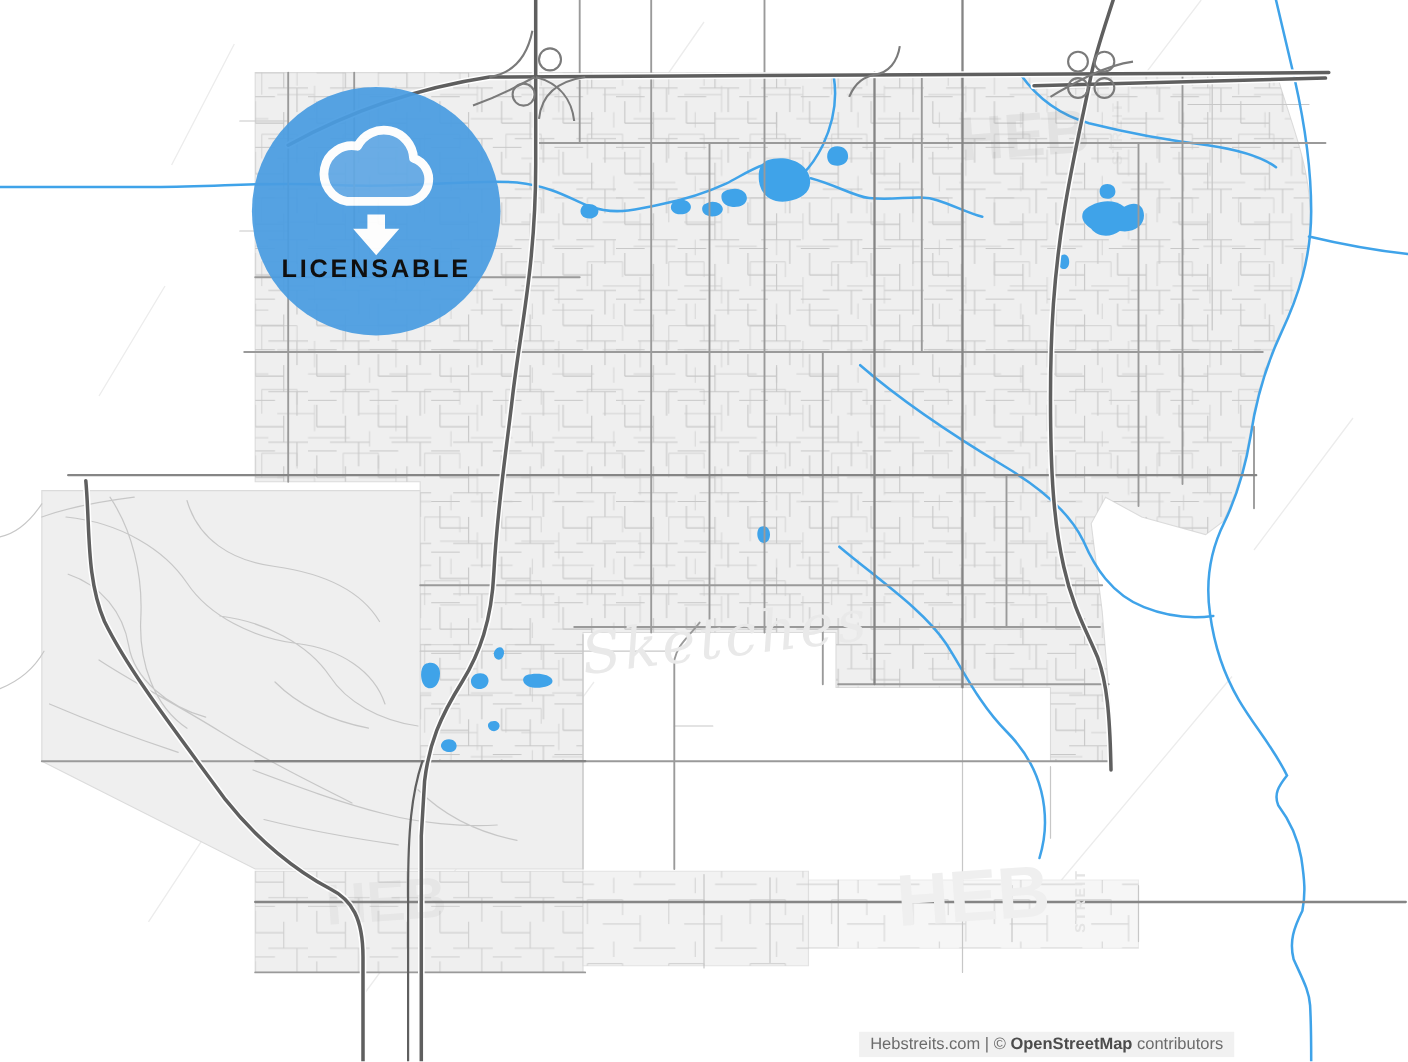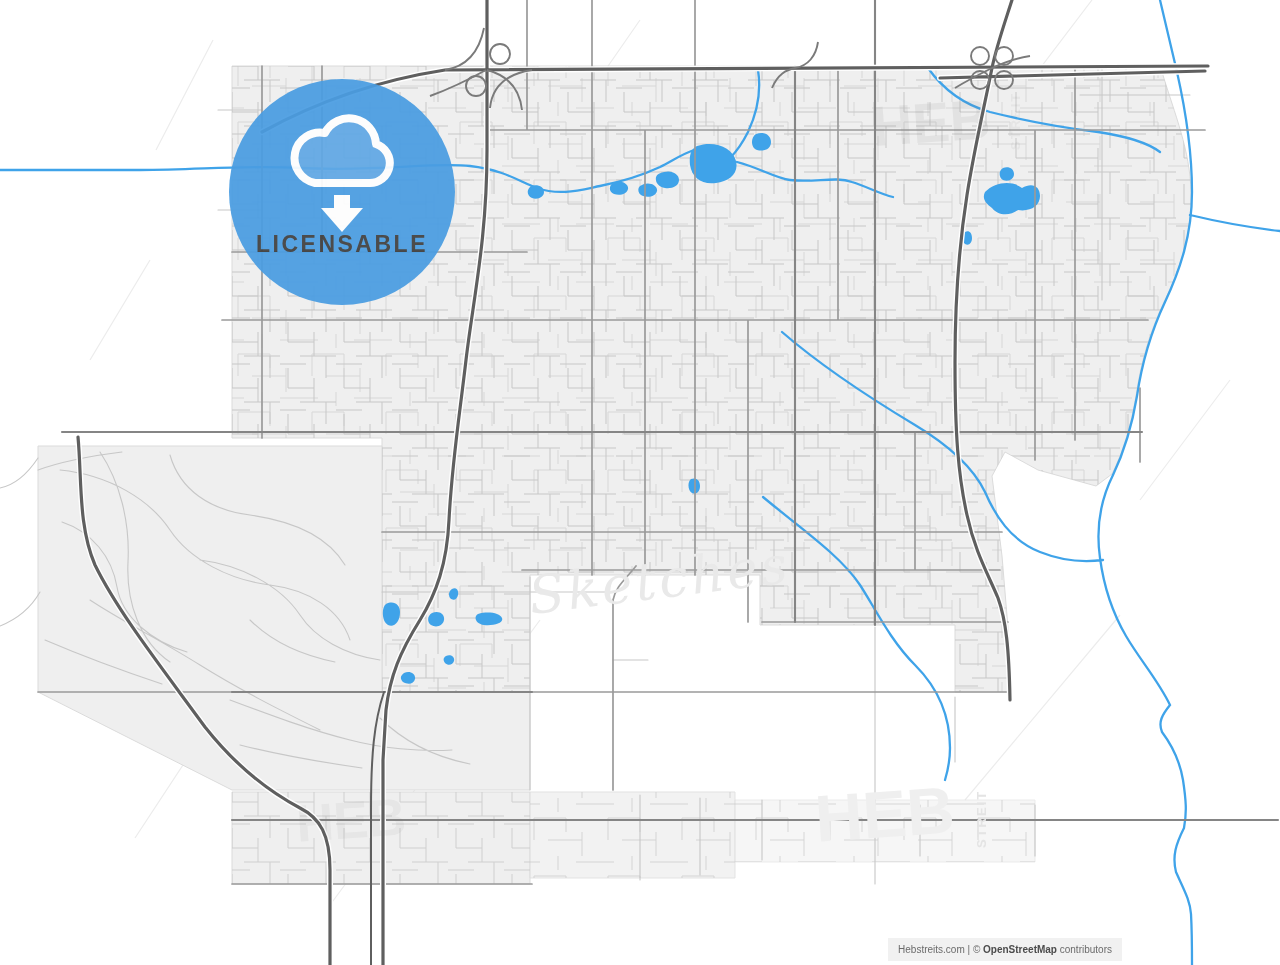--- a/index.html
+++ b/index.html
@@ -19,39 +19,39 @@
   .hw{stroke:var(--highway);stroke-width:3.2;fill:none;stroke-linecap:round;}
   .hw2{stroke:var(--highway);stroke-width:2;fill:none;stroke-linecap:round;}
   .wtr{stroke:var(--water);stroke-width:2.3;fill:none;stroke-linecap:round;}
   .lk{fill:var(--water);stroke:none;}
 
   
   .badge{position:absolute;left:229px;top:79px;width:226px;height:226px;border-radius:50%;
          background:var(--badge-blue);opacity:.93;cursor:pointer;}
   .badge .cloud{position:absolute;left:48px;top:16px;}
   .badge-label{position:absolute;left:0;top:152px;width:100%;text-align:center;
-               color:#404040;font-weight:bold;font-size:23px;letter-spacing:2.5px;}
+               color:#000000;font-weight:bold;font-size:23px;letter-spacing:2.5px;}
 
   
   .wm{position:absolute;pointer-events:none;white-space:nowrap;}
   .wm-script{left:528px;top:550px;font-family:"DejaVu Serif","Liberation Serif",serif;
              font-style:italic;font-size:52px;letter-spacing:3px;color:#e9e9e9;
              transform:rotate(-7deg);}
   .wm-heb{font-weight:bold;transform:rotate(-4deg);}
   .wm-heb-bottom{left:815px;top:776px;font-size:66px;color:#efefef;}
   .wm-heb-top{left:872px;top:90px;font-size:56px;color:rgba(120,120,120,.10);}
   .wm-heb-ghost{left:296px;top:790px;font-size:52px;color:rgba(120,120,120,.07);}
   .wm-streit{font-weight:bold;font-size:13px;letter-spacing:2px;
              writing-mode:vertical-rl;transform:rotate(180deg);}
   .wm-streit-bottom{left:974px;top:786px;height:62px;color:#e4e4e4;}
   .wm-streit-top{left:1008px;top:98px;height:52px;color:rgba(120,120,120,.08);}
 
   
   .attribution{position:absolute;right:158px;bottom:4px;background:var(--attribution-bg);
-               color:var(--attribution-text);font-size:10px;line-height:23px;
+               color:var(--attribution-text);font-size:15px;line-height:23px;
                padding:0 10px;white-space:nowrap;}
   .attribution strong{color:#4c4c4c;font-weight:bold;}
 </style>
 </head>
 <body>
 
 <div class="stage">
 
   <svg width="1280" height="965" viewBox="0 0 1280 965">
     <defs>

